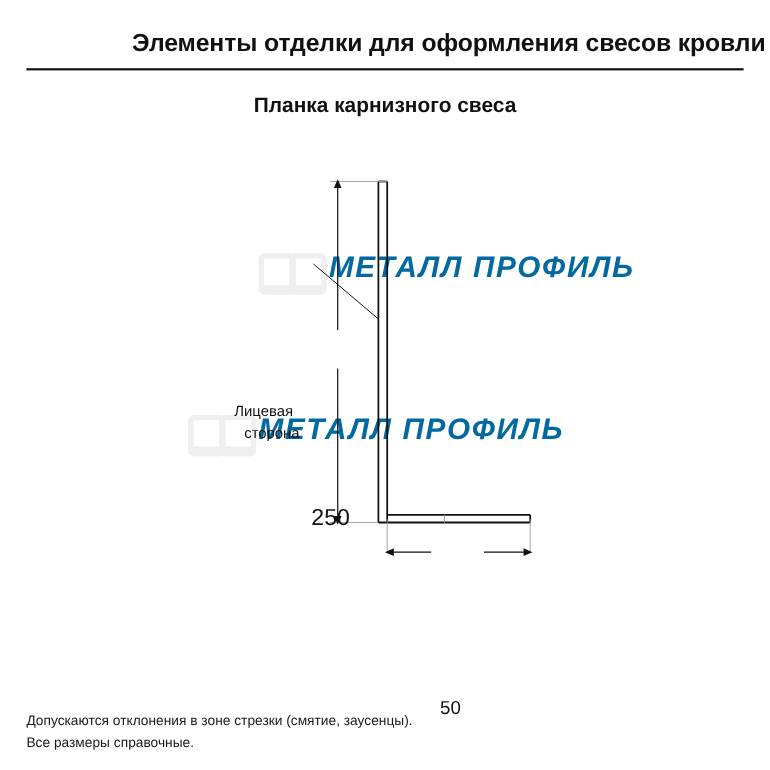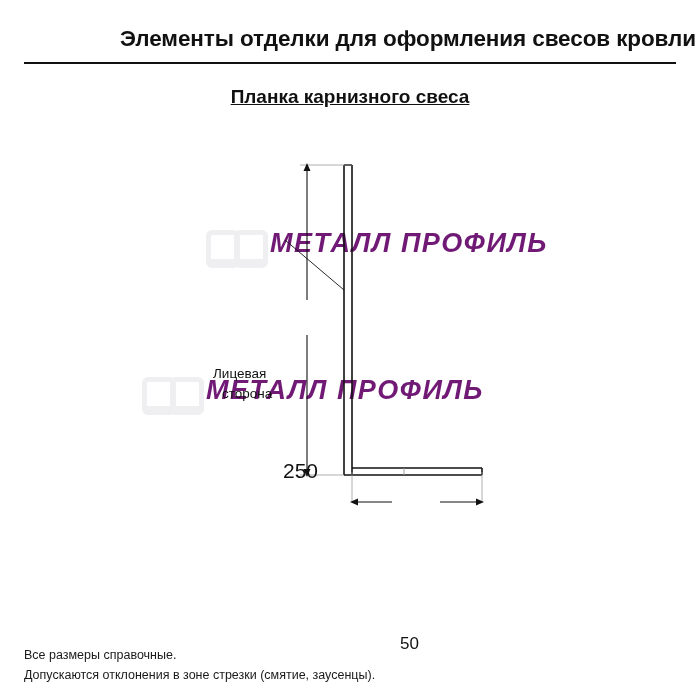--- a/index.html
+++ b/index.html
@@ -44,43 +44,43 @@
   }
   .subtitle {
     position: absolute;
     left: 0;
     top: 86px;
     width: 700px;
     text-align: center;
     font-size: 19px;
     font-weight: bold;
     color: #111111;
-    text-decoration: underline;
   }
   .code {
     position: absolute;
     left: 0;
     top: 119px;
     width: 700px;
     text-align: center;
     font-size: 19px;
     font-weight: bold;
     color: #111111;
   }
 
   
   .wm {
     position: absolute;
-    color: #701a75;
+    color: #0369a1;
     font-size: 27px;
     font-weight: bold;
     font-style: italic;
     letter-spacing: 1.5px;
     white-space: nowrap;
     user-select: none;
+    margin-left: 29px;
   }
   .wm .mark {
     display: inline-block;
     position: relative;
     width: 58px;
     height: 26px;
     vertical-align: -4px;
     margin-right: 6px;
   }
   .wm .mark::before,
@@ -195,17 +195,17 @@
       </g>
     </svg>
 
     <div class="lbl lbl-face-1">Лицевая</div>
     <div class="lbl lbl-face-2">сторона</div>
     <div class="lbl lbl-250">250</div>
     <div class="lbl lbl-50">50</div>
   </div>
 
   <div class="footer">
+    <div>Допускаются отклонения в зоне стрезки (смятие, заусенцы).</div>
     <div>Все размеры справочные.</div>
-    <div>Допускаются отклонения в зоне стрезки (смятие, заусенцы).</div>
   </div>
 
 </div>
 
 </body></html>

